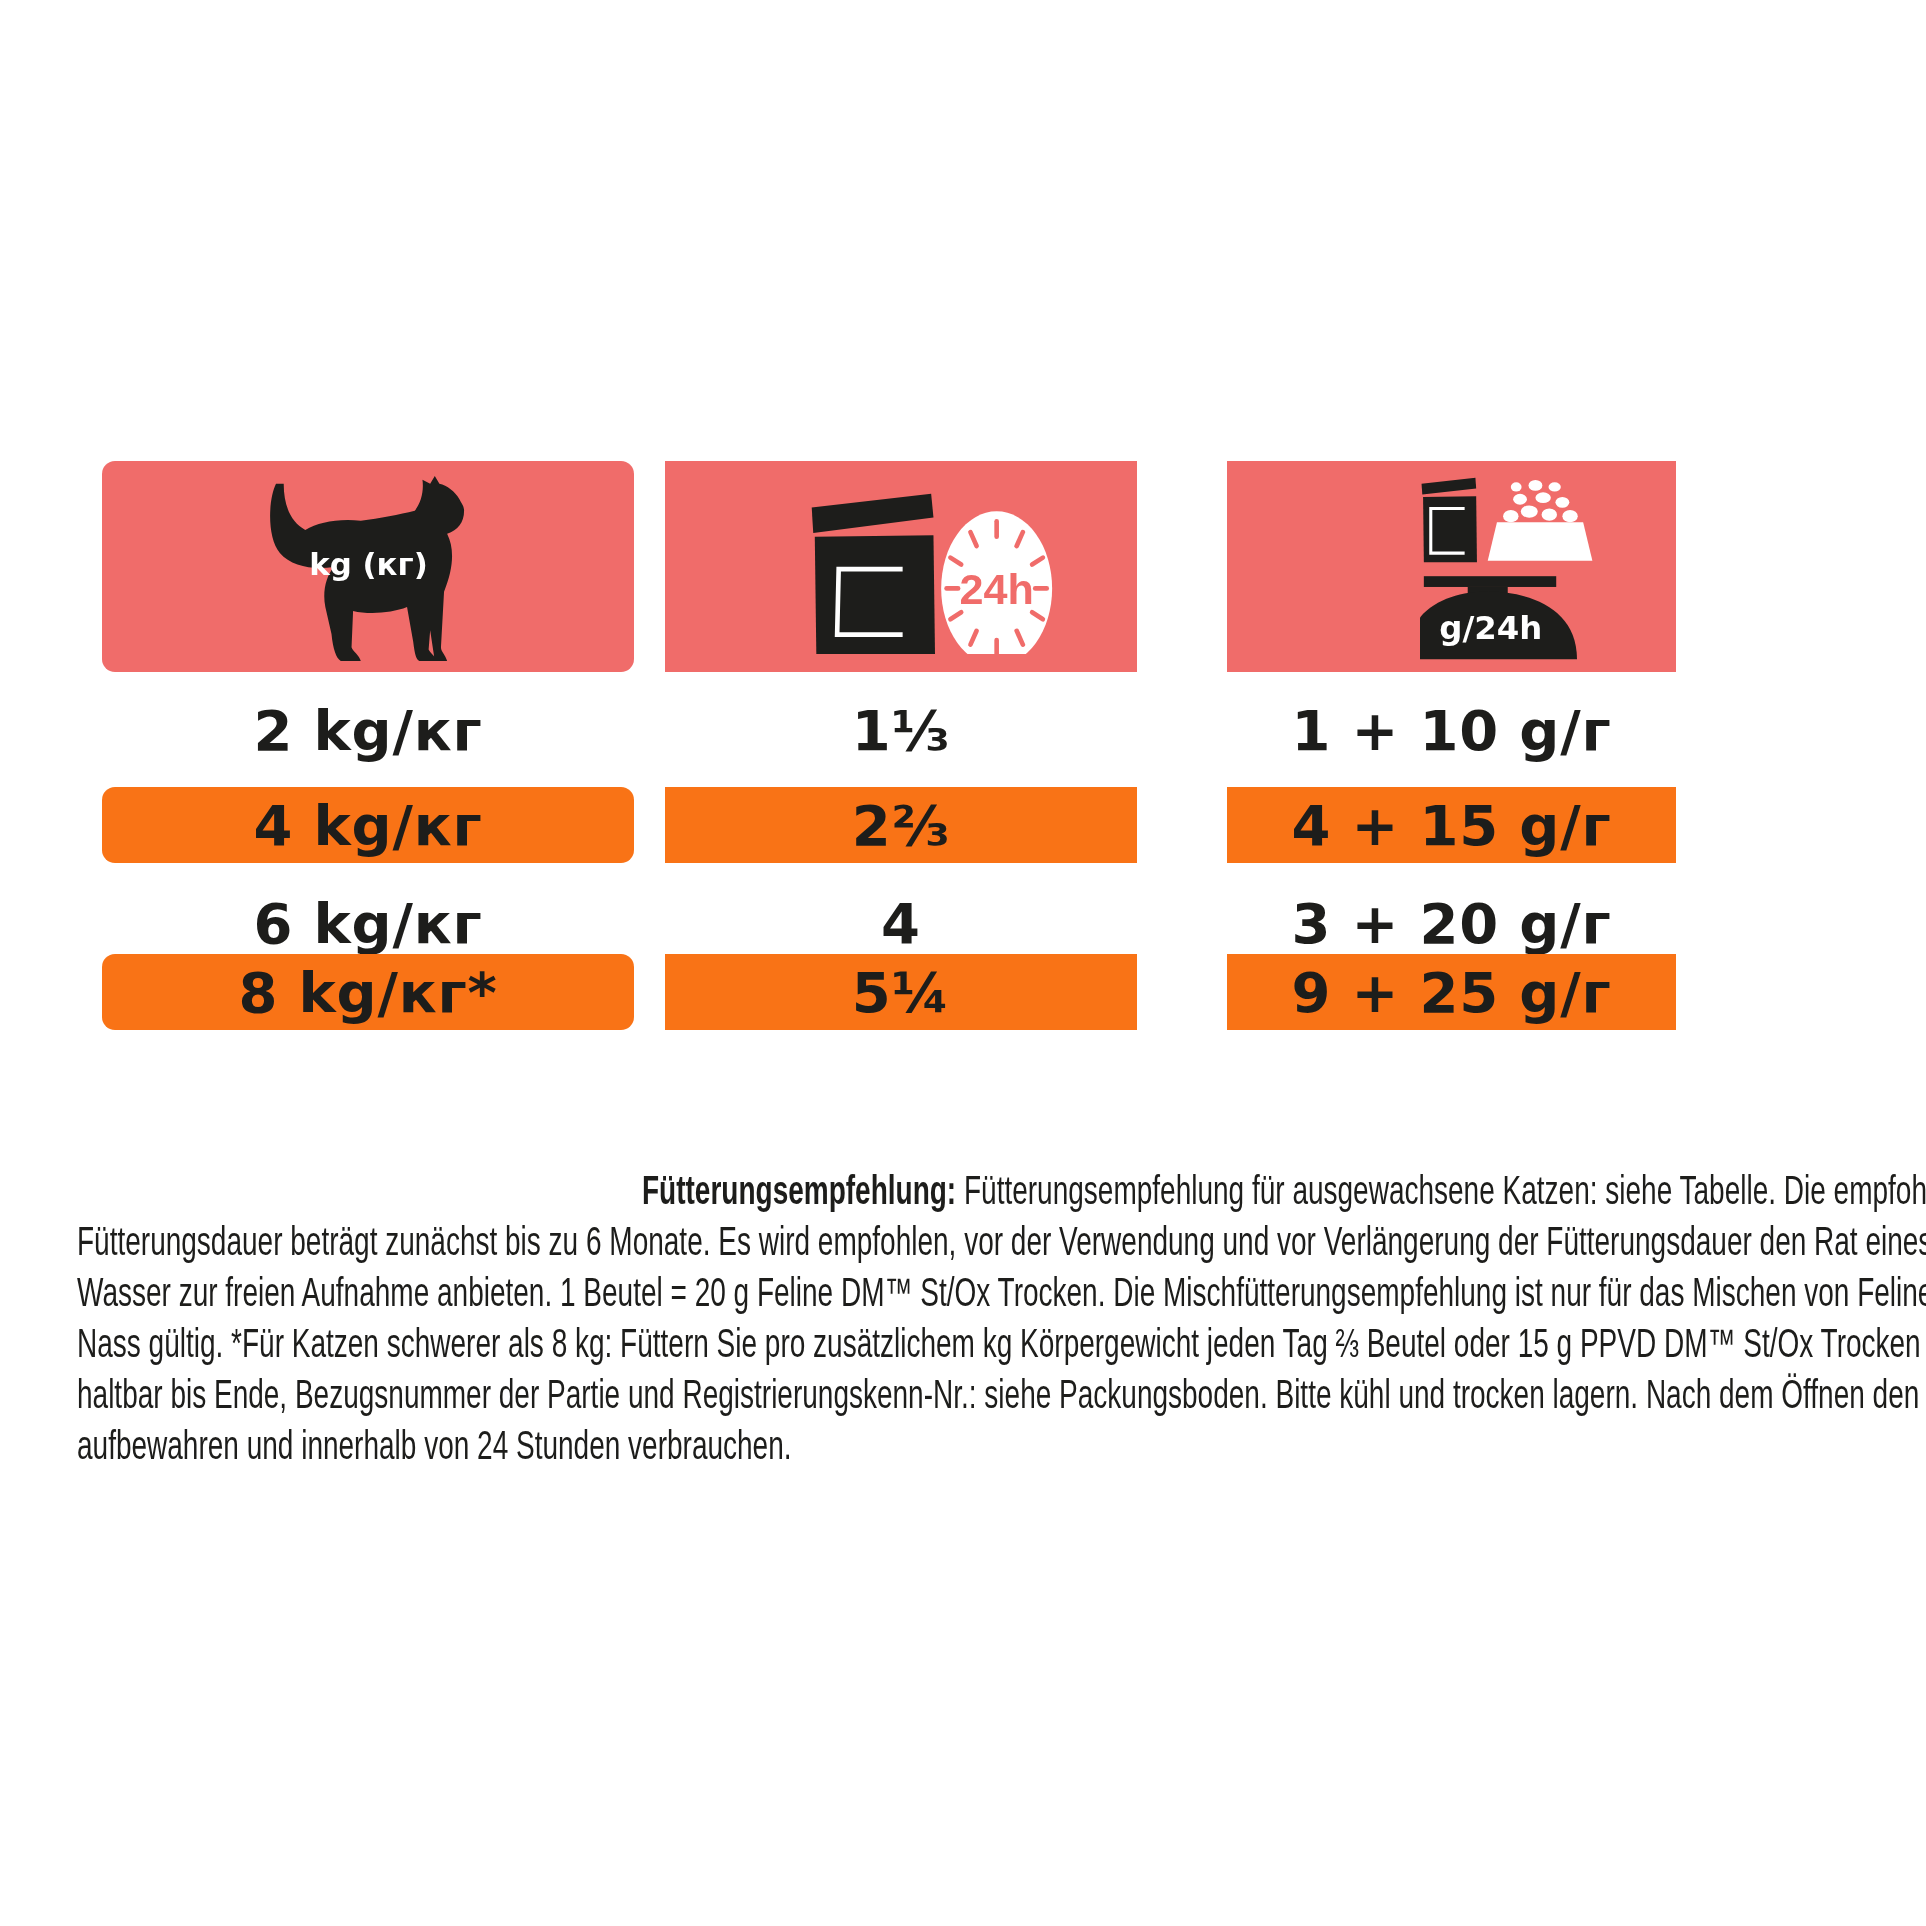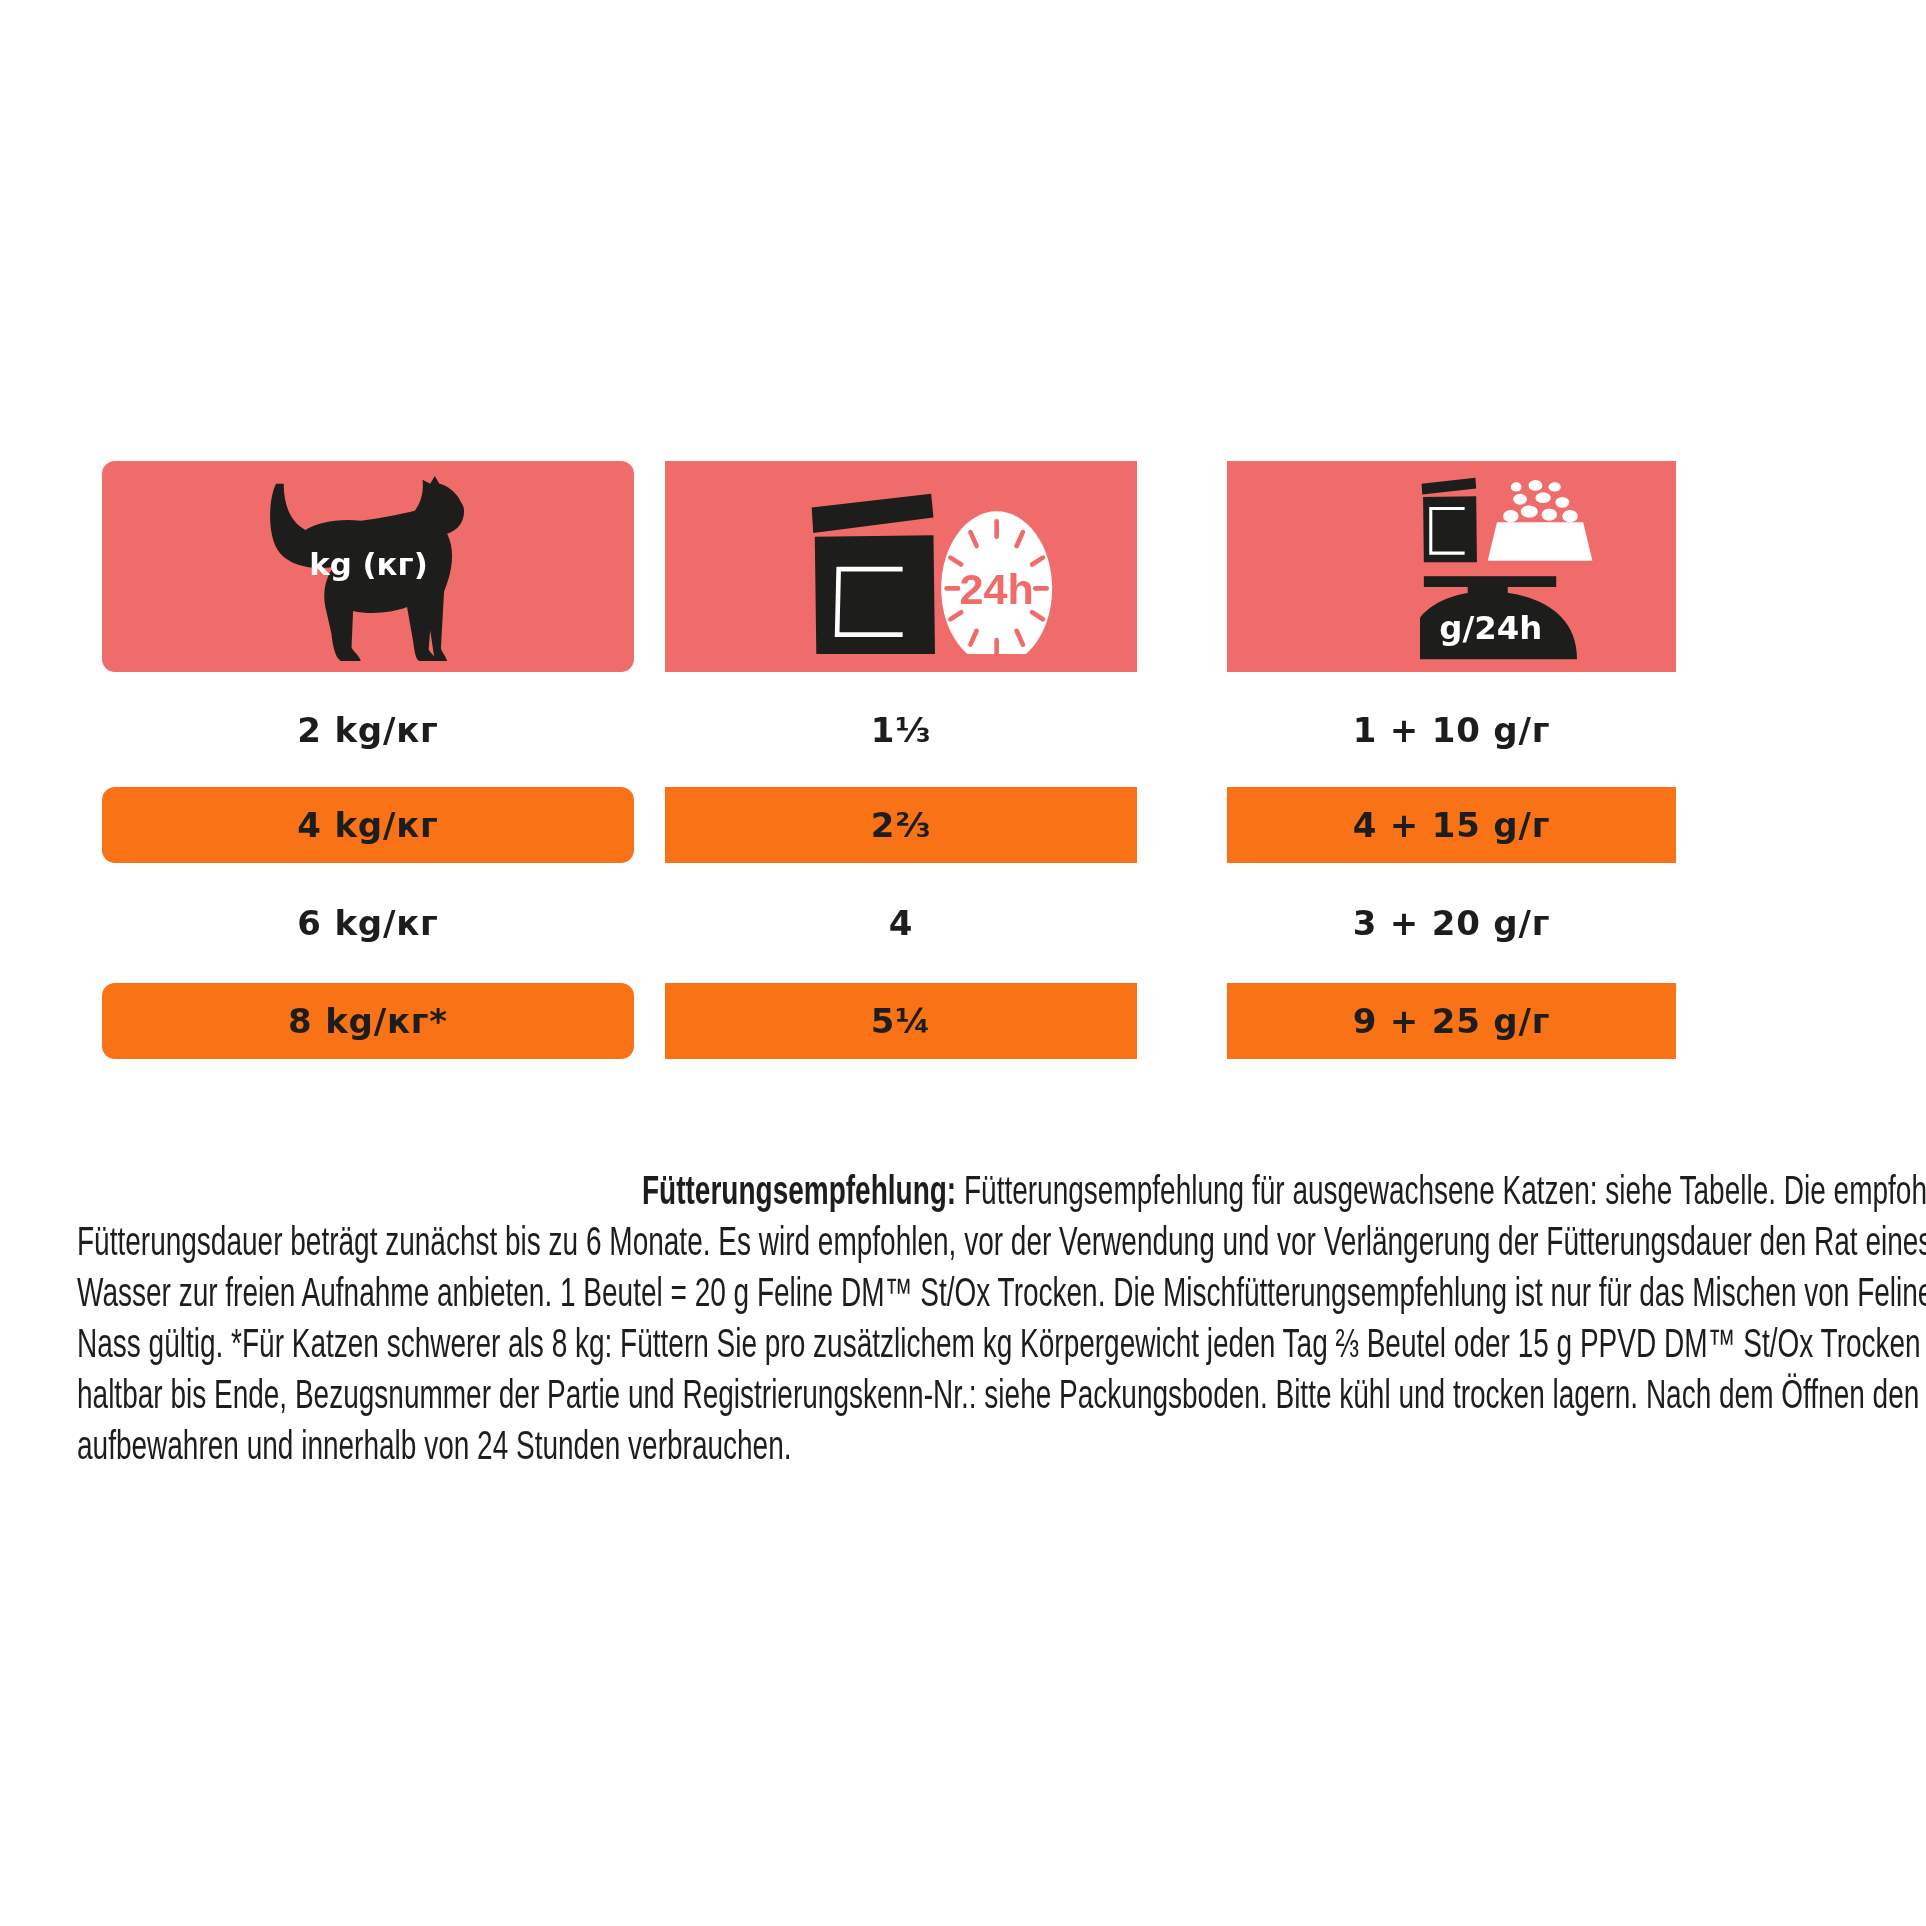--- a/index.html
+++ b/index.html
@@ -4,27 +4,27 @@
 <style>
   html, body { margin: 0; padding: 0; background: #ffffff; }
   body { width: 1926px; height: 1926px; position: relative; overflow: hidden;
          font-family: "Liberation Sans", "DejaVu Sans", sans-serif; color: #1d1d1b; }
   .panel { position: absolute; background: #f06c6a; }
   .hdr { top: 461px; height: 211px; }
   .c1 { left: 102px; width: 532px; border-radius: 13px; }
   .c2 { left: 665px; width: 472px; }
   .c3 { left: 1227px; width: 449px; }
   .cell { position: absolute; height: 76px; display: flex; align-items: center; justify-content: center;
-          font-family: "DejaVu Sans", sans-serif; font-weight: bold; font-size: 34px; color: #1d1d1b;
+          font-family: "DejaVu Sans", sans-serif; font-weight: bold; font-size: 56px; color: #1d1d1b;
           letter-spacing: 0.8px; }
   .cell.striped { background: #f97316; }
   .r1 { top: 692px; }
   .r2 { top: 787px; }
   .r3 { top: 885px; }
-  .r4 { top: 983px; }
+  .r4 { top: 954px; }
   .icon { position: absolute; }
   .para { position: absolute; left: 77px; top: 1165px; width: 1788px;
           font-family: "Liberation Sans", sans-serif; font-size: 40px; line-height: 51px; color: #1d1d1b; }
   .para .line { display: block; white-space: nowrap; transform-origin: 0 0; transform: scaleX(0.70); height: 51px; }
   .para .line.first { padding-left: 0; }
   .para .lead { font-weight: bold; }
 </style>
 </head>
 <body>
 

